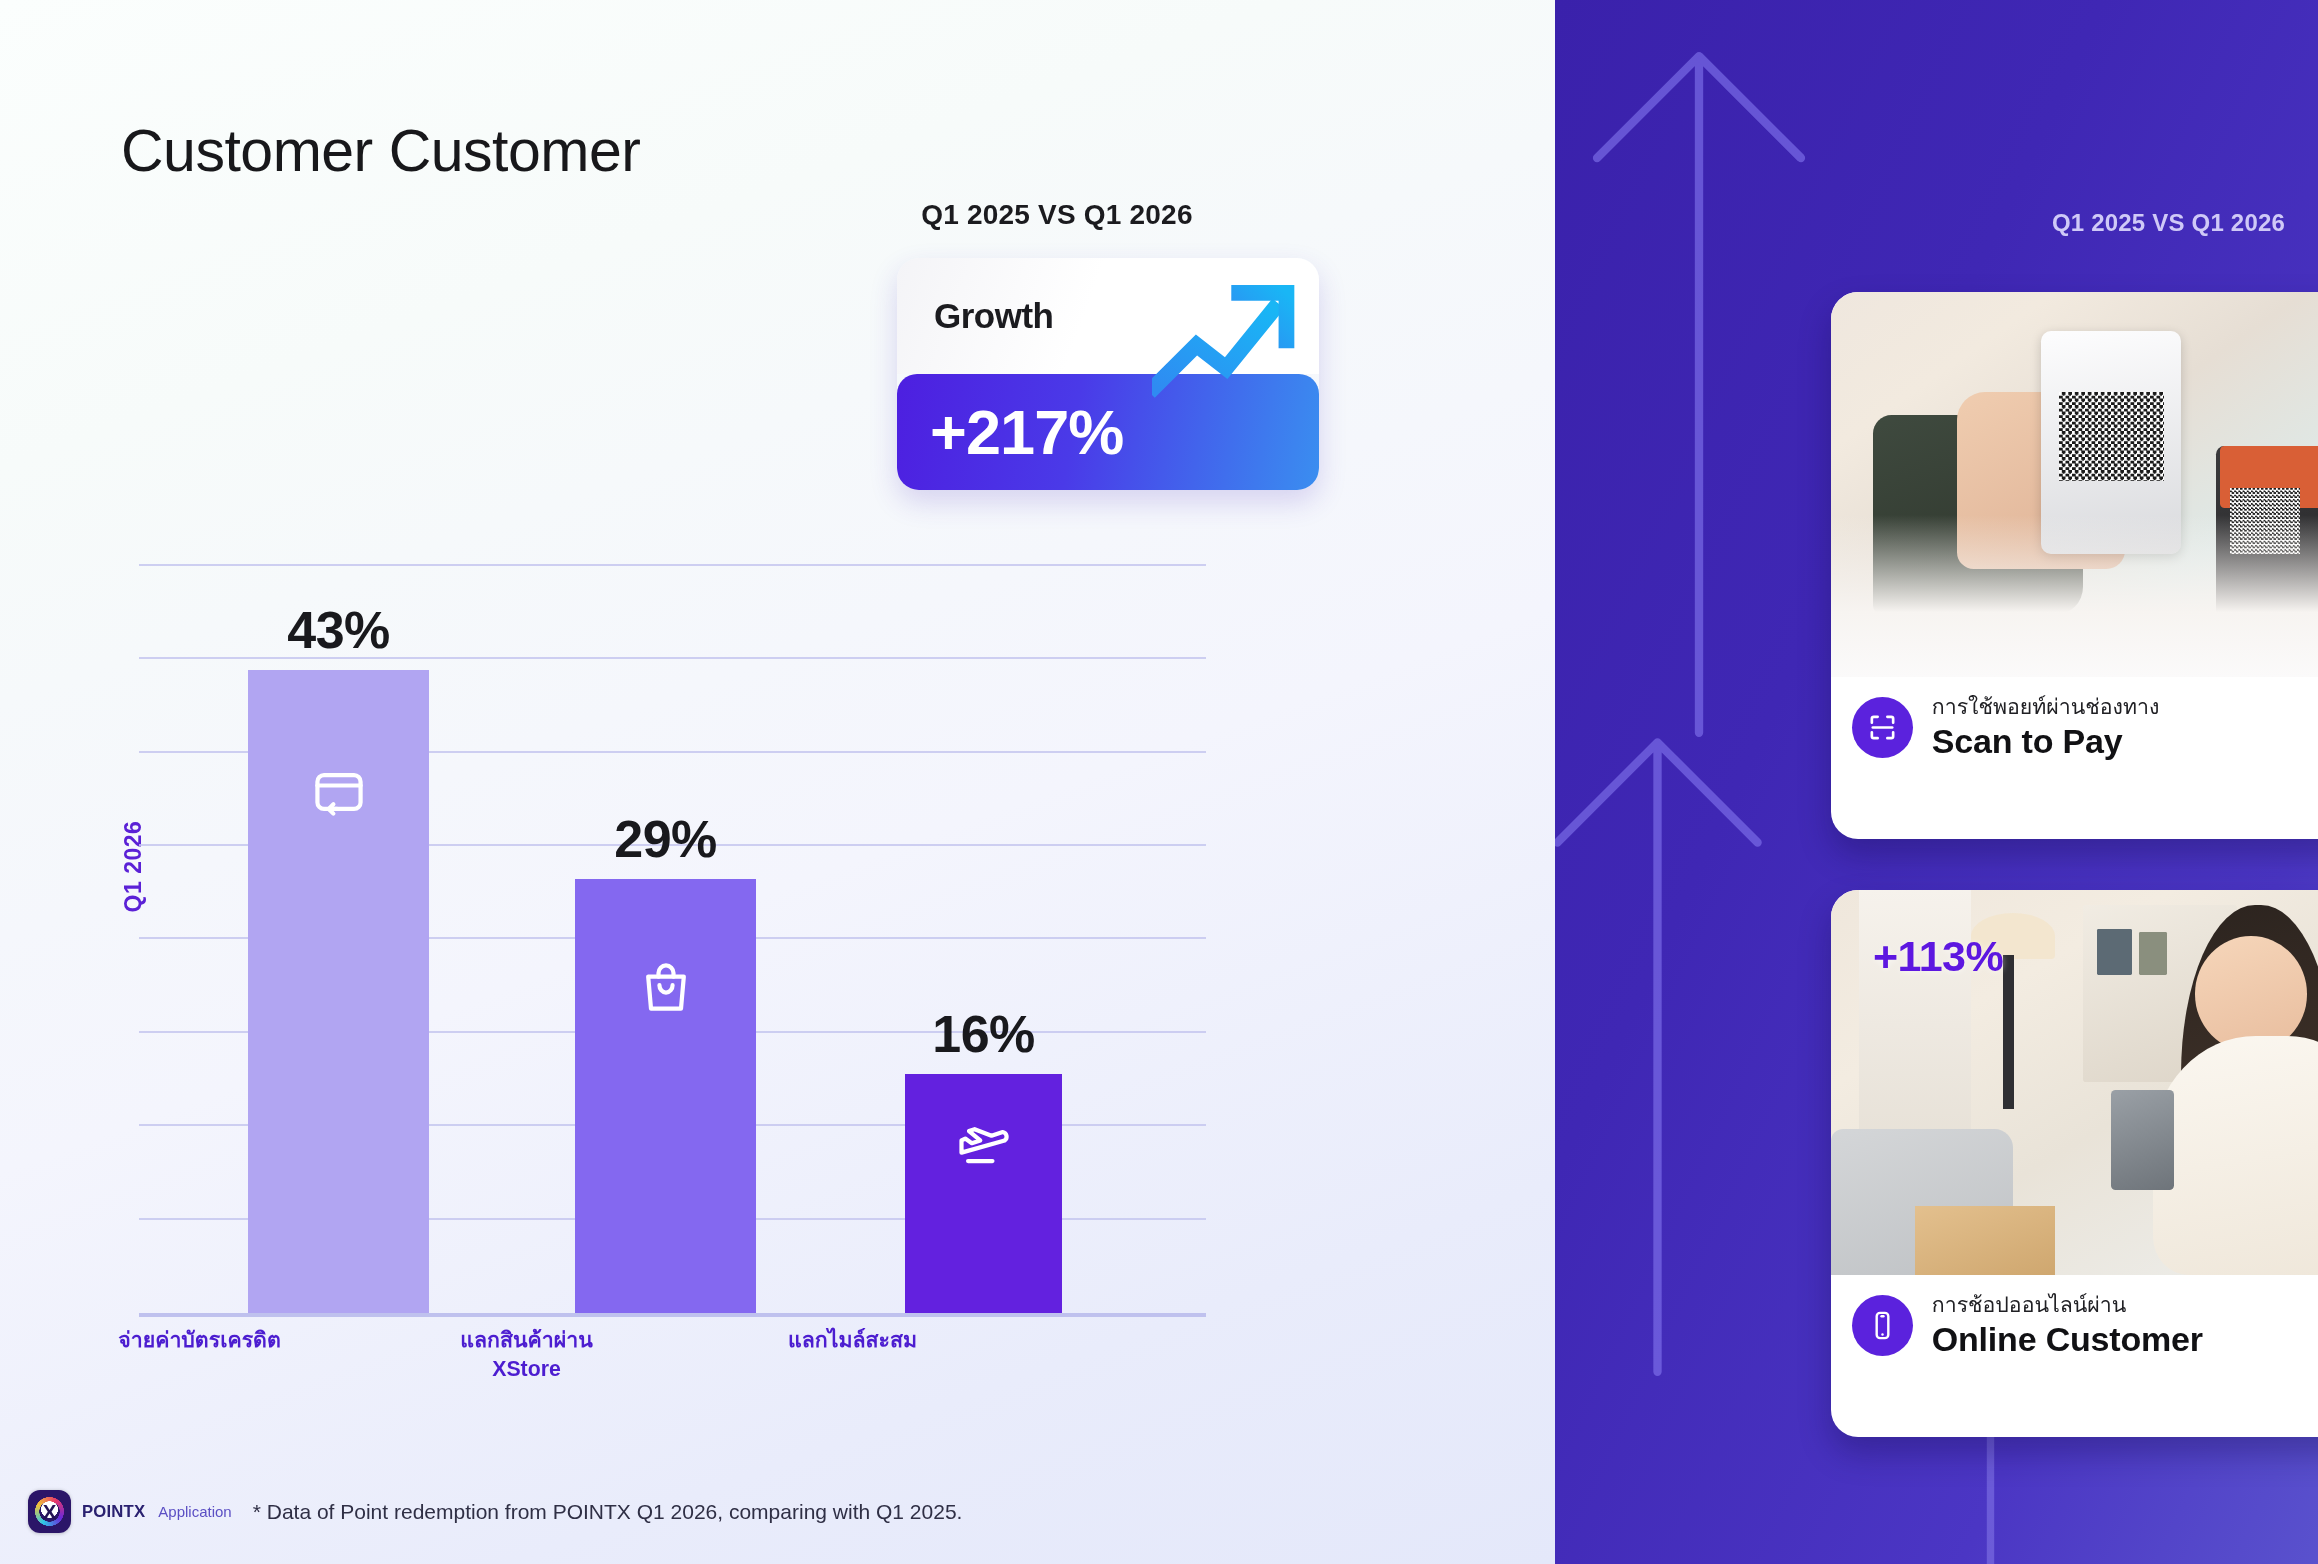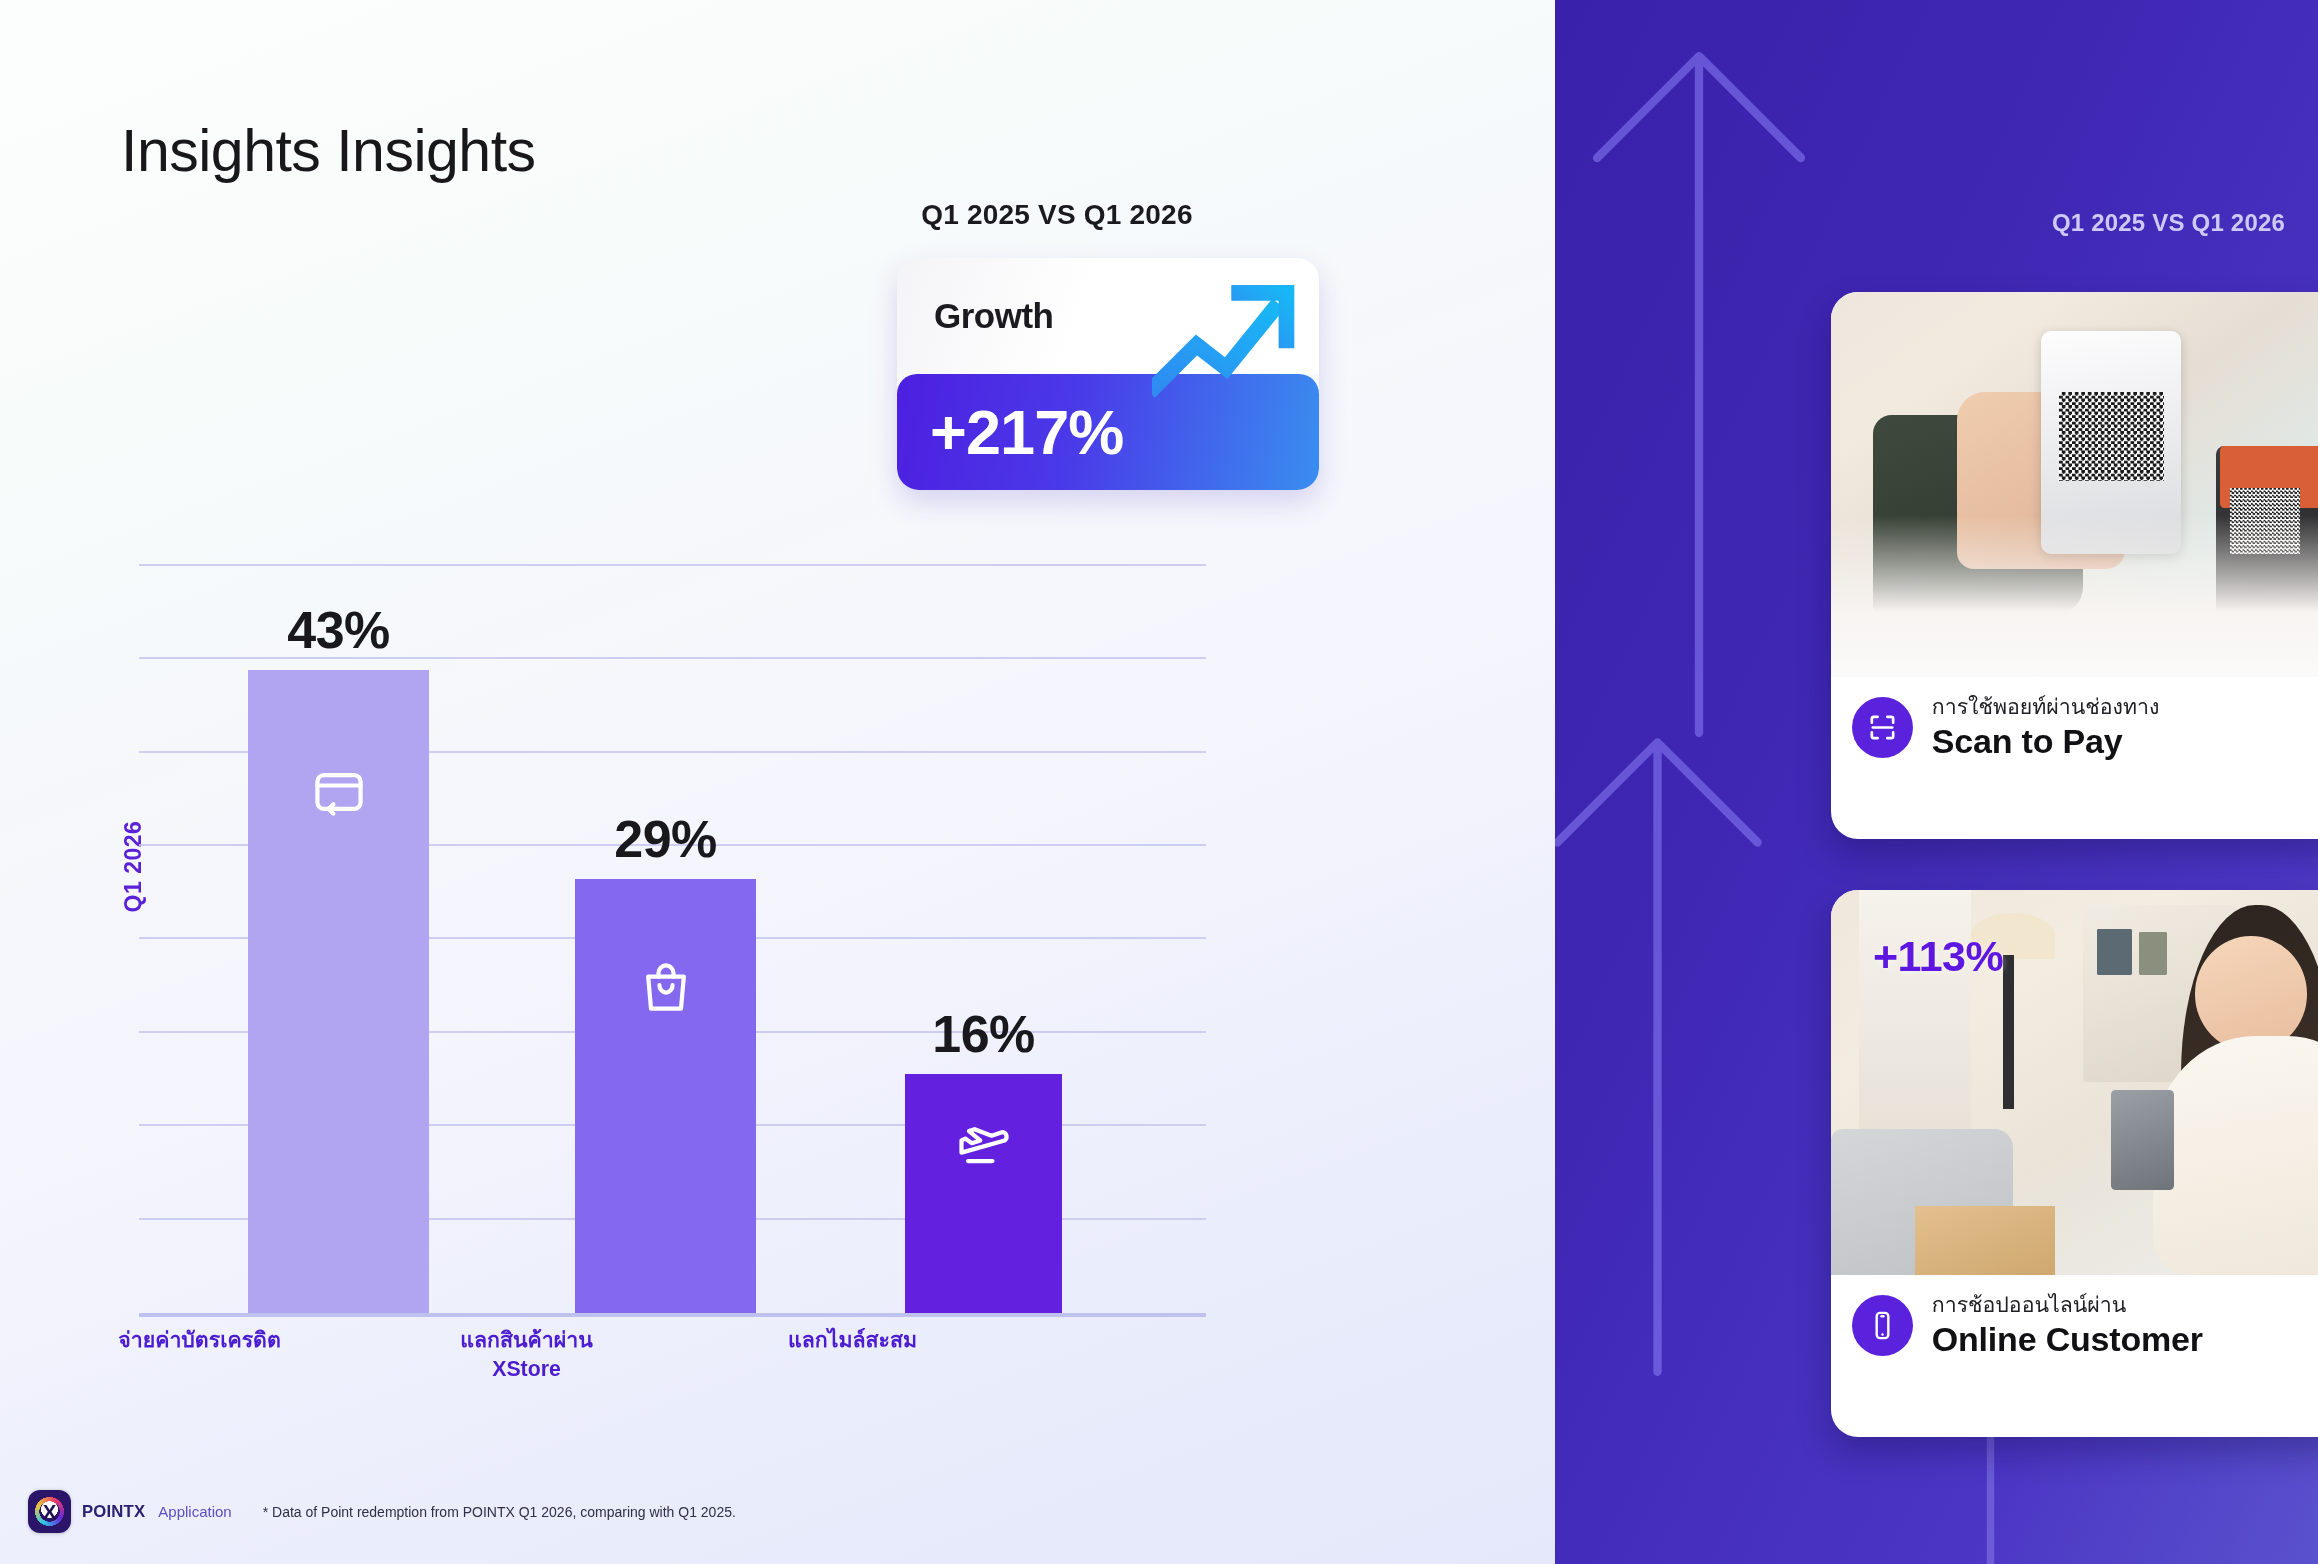--- a/index.html
+++ b/index.html
@@ -104,21 +104,21 @@
     background:conic-gradient(from 210deg,#2ec7e8,#f0c23a,#e8366a,#6b28d9,#2ec7e8);
     -webkit-mask:radial-gradient(circle at 50% 50%, transparent 0 33%, #000 34% 47%, transparent 48%);
             mask:radial-gradient(circle at 50% 50%, transparent 0 33%, #000 34% 47%, transparent 48%);
   }
   .app-badge .x {
     position:absolute; left:50%; top:50%; transform:translate(-50%,-50%);
     font-size:20.4px; font-weight:700; color:#241354; line-height:1;
   }
   .footer-brand { margin-left:11px; font-size:16.7px; font-weight:700; color:#2a2170; letter-spacing:0.2px; }
   .footer-app { margin-left:13px; font-size:15px; font-weight:400; color:#5b4fc4; }
-  .footer-note { margin-left:31px; font-size:14px; color:#2f2f45; white-space:nowrap; }
+  .footer-note { margin-left:21px; font-size:21px; color:#2f2f45; white-space:nowrap; }
 
   
   .right {
     position:relative; flex:1; height:1565px; overflow:hidden;
     background:linear-gradient(115deg,#3a21ab 0%,#3f27b4 28%,#4b36c4 58%,#5e5ad0 82%,#6a6ed8 100%);
   }
   .arrow-deco { position:absolute; opacity:.55; }
   .arrow-deco svg { display:block; width:100%; height:100%; }
   .right-vs {
     position:absolute; left:0; right:0; top:209px; text-align:center;
@@ -152,21 +152,21 @@
   .scene2 { position:absolute; inset:0;
     background:linear-gradient(150deg,#efe7dc 0%,#f3ece1 25%,#e9e3d8 50%,#ecebe6 75%,#f4f2ee 100%); }
 </style>
 </head>
 <body>
 
 <div class="stage">
 
   <section class="left">
 
-    <h1 class="page-title">Insights Insights</h1>
+    <h1 class="page-title">Customer Customer</h1>
 
     <div class="growth-cluster">
       <div class="vs-line">Q1 2025 VS Q1 2026</div>
 
       <div class="growth-card">
         <div class="growth-top">
           <span class="growth-word">Growth</span>
         </div>
         <div class="growth-bot">
           <span class="growth-value">+217%</span>

